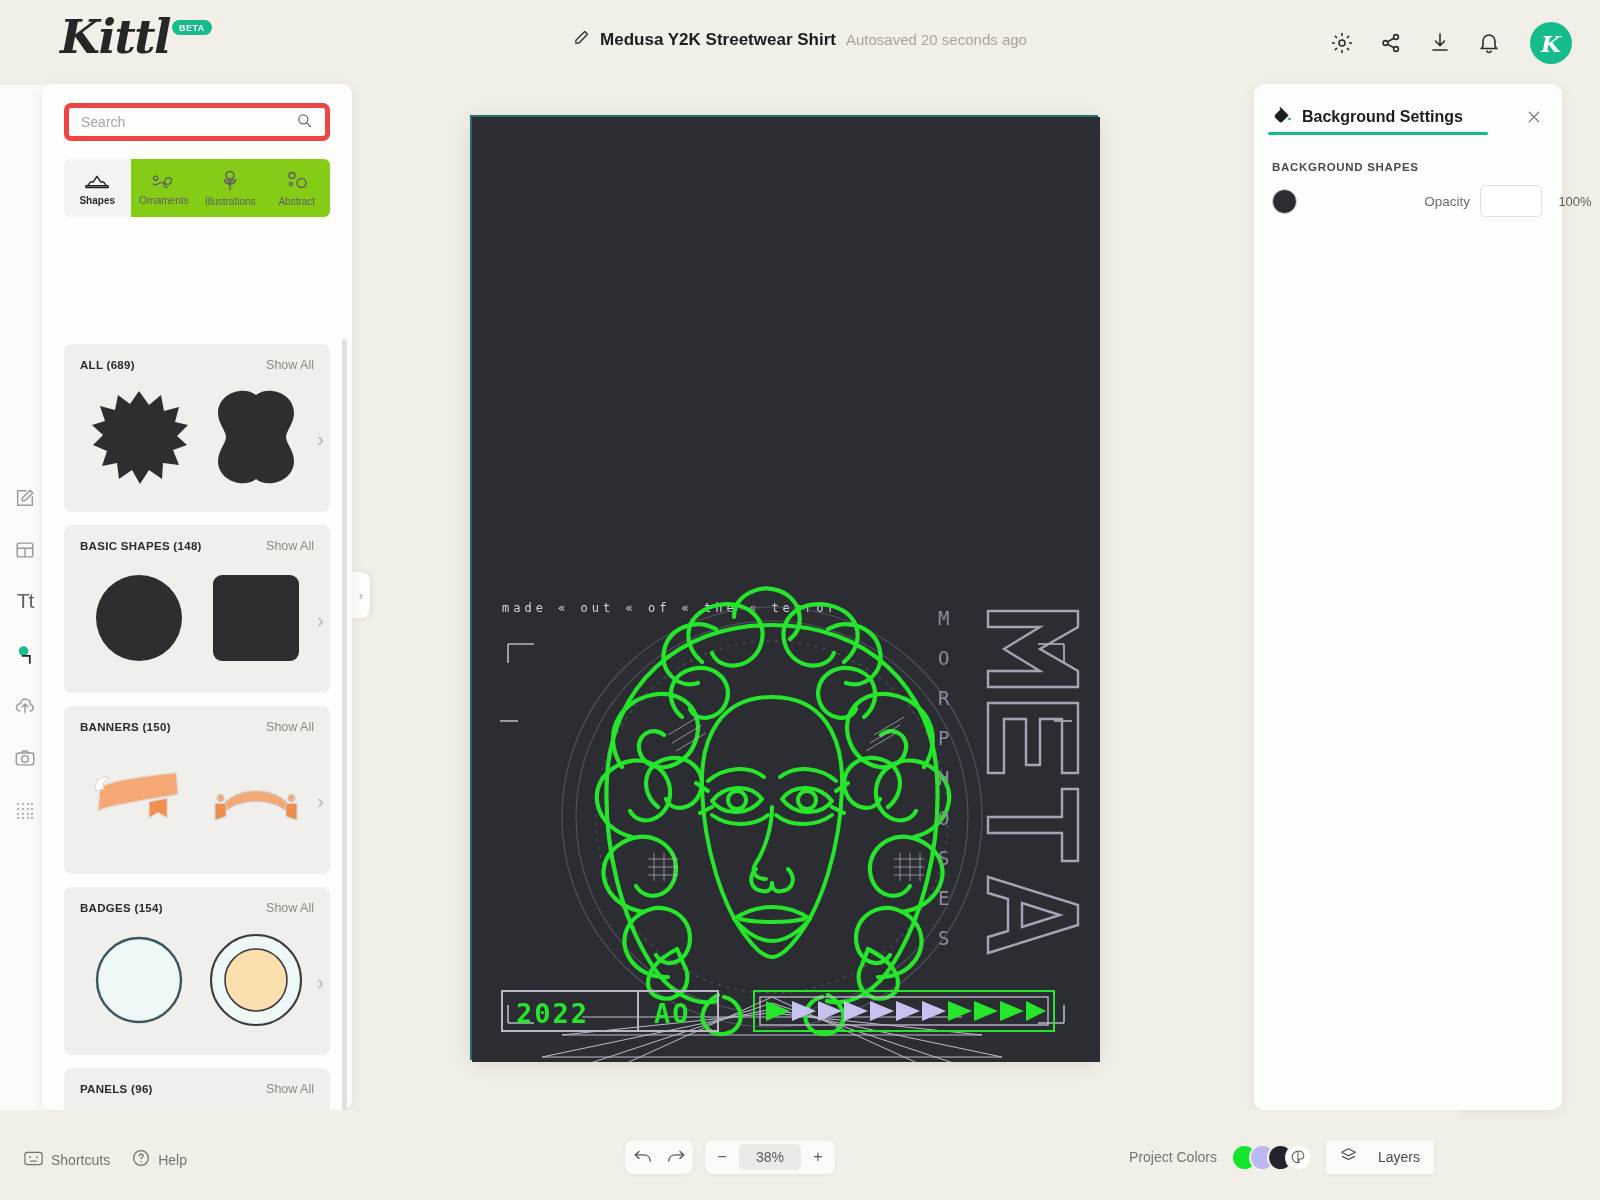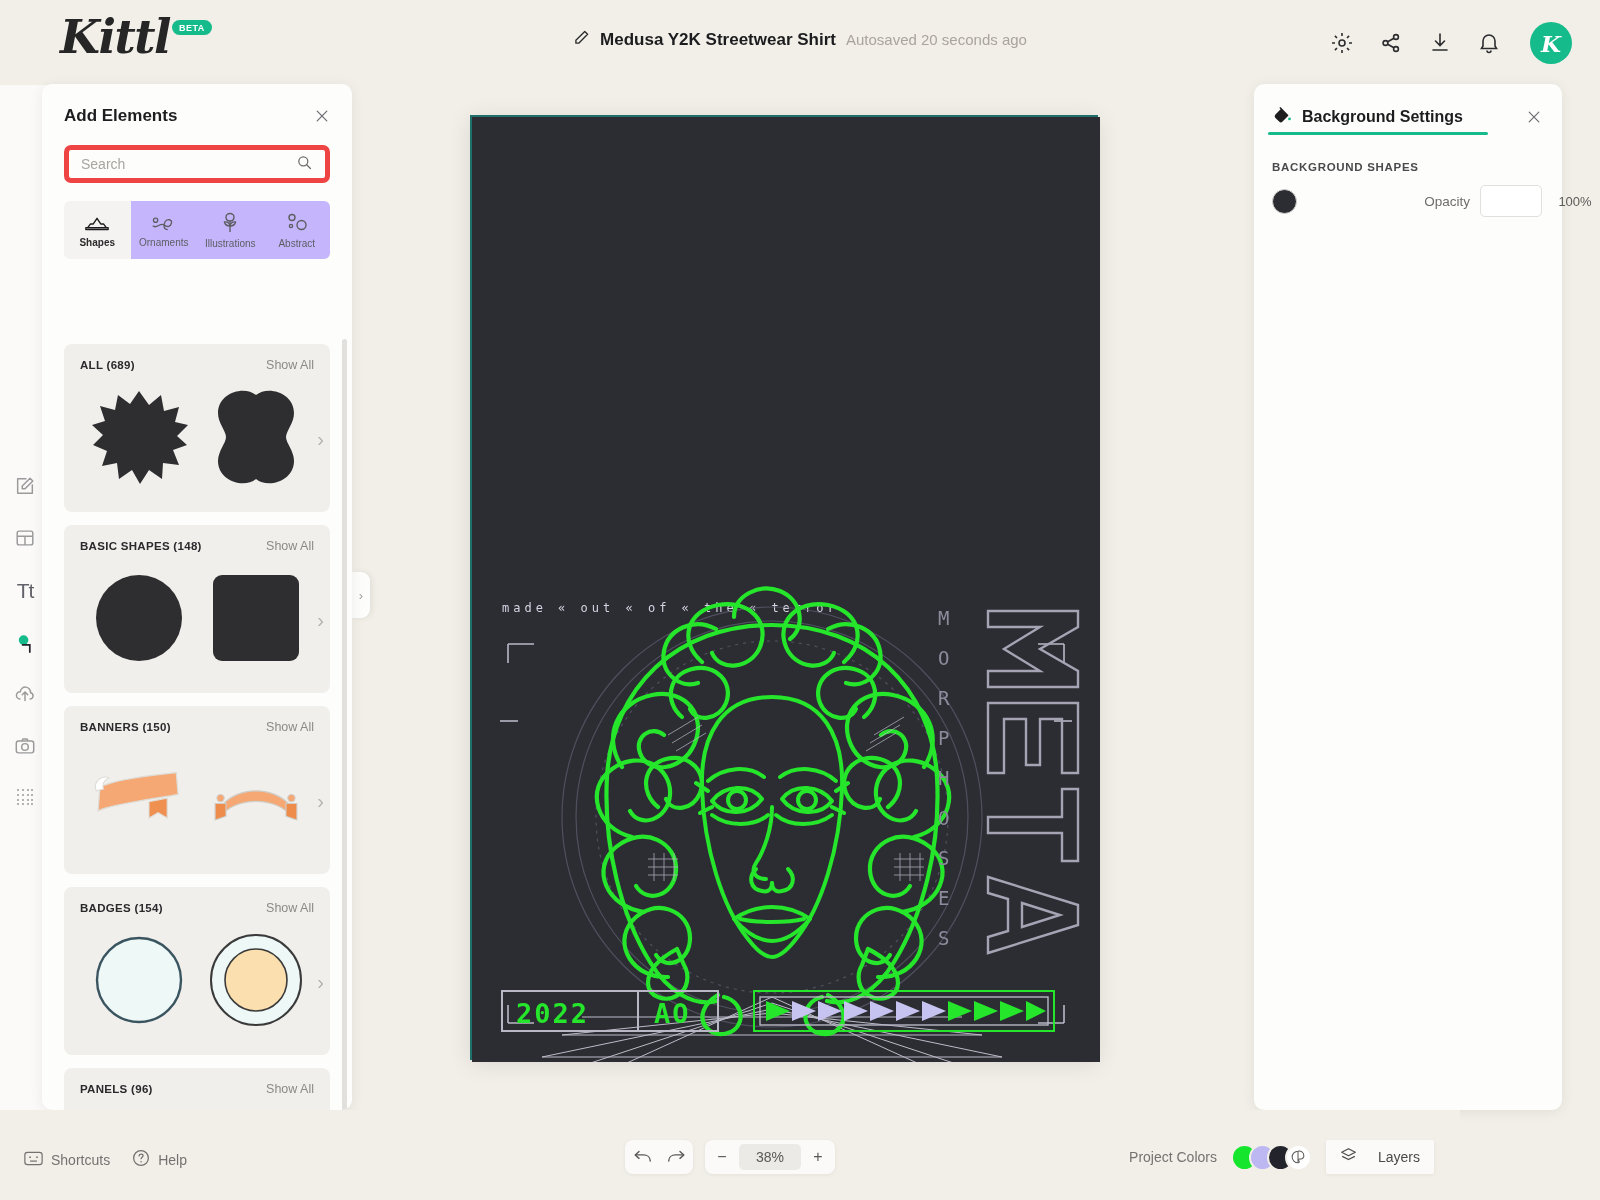--- a/index.html
+++ b/index.html
@@ -46,21 +46,21 @@
   }
 
   
   #rail {
     position: absolute; left: 0; top: 85px; width: 50px; height: 1030px;
     background: #fbfaf8;
     display: flex; flex-direction: column; align-items: center;
     padding-top: 390px; gap: 18px; z-index: 5;
   }
   .rail-item {
-    width: 34px; height: 34px; display: flex; align-items: flex-start;
+    width: 34px; height: 34px; display: flex; align-items: flex-end;
     justify-content: center; cursor: pointer; color: #9a9a9c; position: relative;
   }
   .rail-item.active { color: #15bb8a; }
   .rail-tt { font-size: 21px; color: #63636a; font-weight: 500; letter-spacing:-1px;}
 
   
   #panel {
     position: absolute; left: 42px; top: 84px; width: 310px; height: 1026px;
     background: #fdfdfc; border-radius: 10px;
     box-shadow: 0 2px 14px rgba(0,0,0,.07);
@@ -78,21 +78,21 @@
     display: flex; align-items: center; padding: 0 12px;
   }
   #search-input {
     flex: 1; border: none; outline: none; background: transparent;
     font-size: 14px; color: #2b2b2d; font-family: "Liberation Sans", sans-serif;
   }
   #search-input::placeholder { color: #a8a5a0; }
 
   #tabs { display: flex; margin: 18px 22px 0 22px; border-radius: 6px; overflow: hidden; }
   .tab {
-    flex: 1; height: 58px; background: #c4b5fd;
+    flex: 1; height: 58px; background: #84cc16;
     display: flex; flex-direction: column; align-items: center;
     justify-content: center; gap: 4px; cursor: pointer;
   }
   .tab.active { background: #f4f3f1; }
   .tab-label { font-size: 10px; color: #5e5e62; }
   .tab.active .tab-label { color: #2b2b2d; font-weight: 600; }
   .tab svg { color: #5e5e62; }
   .tab.active svg { color: #1d1d1f; }
 
   #cats { position: absolute; left: 0; right: 0; top: 248px; bottom: 0; overflow: hidden; padding: 12px 22px 0 22px; }
@@ -323,28 +323,20 @@
           <circle cx="13" cy="17" r="1"></circle>
           <circle cx="17" cy="17" r="1"></circle>
         </g>
       </svg>
   </div>
 </div>
 
 <div id="collapse-handle">›</div>
 
 <div id="panel">
-  <div id="panel-head">
-    <span id="panel-title">Add Elements</span>
-    <span class="x-ico">
-      <svg width="16" height="16" viewBox="0 0 20 20" stroke="currentColor" stroke-width="1.5" fill="none" stroke-linecap="round">
-          <path d="M4 4l12 12M16 4L4 16"></path>
-        </svg>
-    </span>
-  </div>
 
   <div id="search-wrap">
     <input id="search-input" type="text" placeholder="Search" style="">
     <span>
       <svg width="17" height="17" viewBox="0 0 20 20" fill="none" stroke="#6f6c68" stroke-width="1.5">
           <circle cx="8.6" cy="8.6" r="5.3"></circle>
           <path d="M12.6 12.6L17 17" stroke-linecap="round"></path>
         </svg>
     </span>
   </div>

